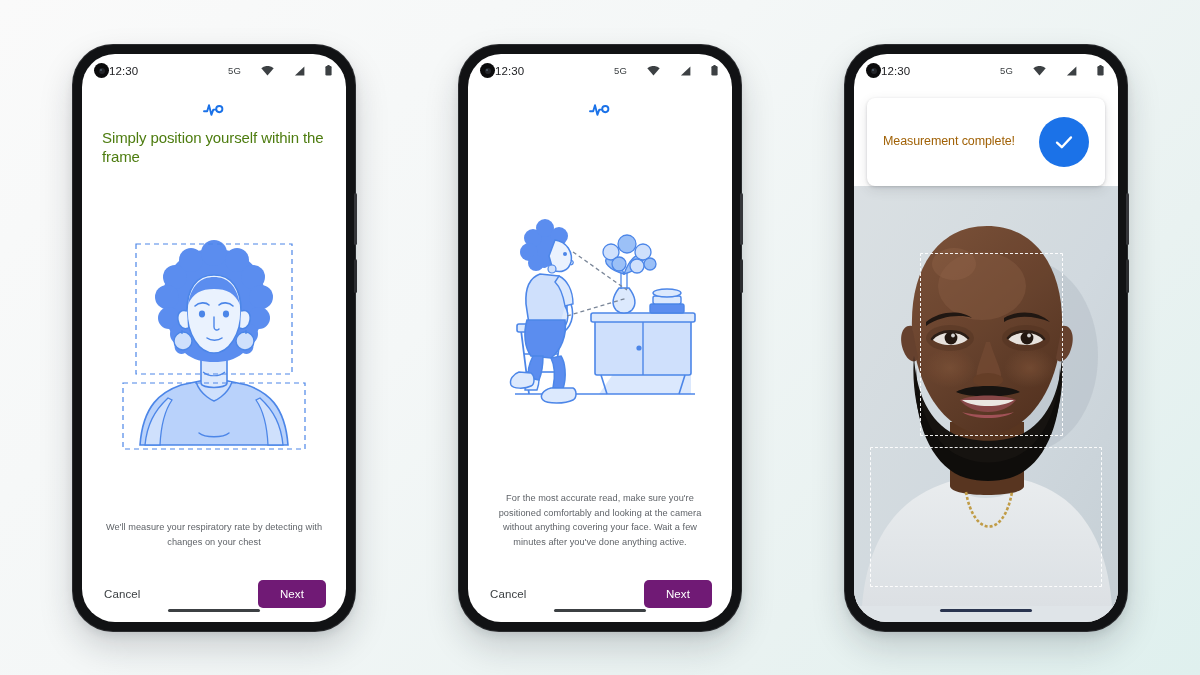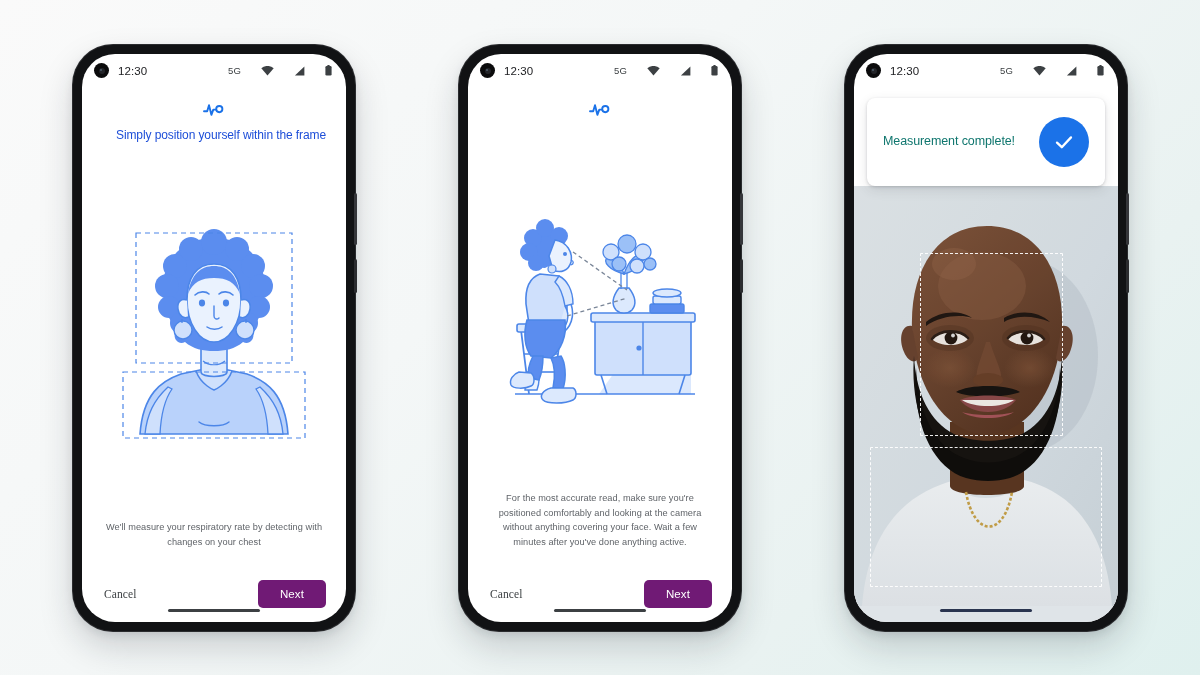--- a/index.html
+++ b/index.html
@@ -97,21 +97,20 @@
   }
   .punchhole i::after {
     content: "";
     position: absolute;
     left: 1.4px; top: 1.4px;
     width: 2.2px; height: 2.2px;
     border-radius: 50%;
     background: #4d5d6b;
   }
   .sb-time {
-    margin-left: 9px;
     font-size: 11.5px;
     color: #202124;
     letter-spacing: .1px;
   }
   .sb-right {
     margin-left: auto;
     display: flex;
     align-items: center;
     gap: 20px;
   }
@@ -121,24 +120,24 @@
   
   .page {
     flex: 1 1 auto;
     display: flex;
     flex-direction: column;
     padding: 0 16px 0;
     min-height: 0;
   }
   .pulse-icon { margin: 14px auto 10px; display: block; }
   .page-title {
-    text-align: right;
-    font-size: 12px;
+    text-align: left;
+    font-size: 15px;
     line-height: 1.30;
-    color: #1d4ed8;
+    color: #4d7c0f;
     font-weight: 400;
     letter-spacing: -.1px;
     padding: 0 4px;
   }
   .illus-wrap {
     flex: 1 1 auto;
     display: flex;
     align-items: center;
     justify-content: center;
     min-height: 0;
@@ -155,21 +154,21 @@
   .actions {
     flex: 0 0 auto;
     display: flex;
     align-items: center;
     justify-content: space-between;
     padding: 30px 4px 0;
     margin-bottom: 14px;
   }
   .btn-cancel {
     background: none; border: 0;
-    font-family: Liberation Serif, serif;
+    font-family: Liberation Sans, sans-serif;
     font-size: 11.5px;
     color: #3c4043;
     padding: 6px 2px;
     cursor: pointer;
     letter-spacing: .1px;
     text-align: center;
   }
   .btn-next {
     border: 0;
     font-family: inherit;
@@ -208,21 +207,21 @@
     border-radius: 8px;
     box-shadow: 0 1px 3px rgba(60,64,67,.22), 0 4px 12px rgba(60,64,67,.13);
     display: flex;
     align-items: center;
     padding: 0 16px;
     z-index: 5;
   }
   .toast-text {
     font-size: 12.5px;
     line-height: 1.45;
-    color: #0f766e;
+    color: #a16207;
     letter-spacing: -.1px;
   }
   .check-circle {
     margin-left: auto;
     width: 50px; height: 50px;
     border-radius: 50%;
     background: #1b72e8;
     display: flex;
     align-items: center;
     justify-content: center;

